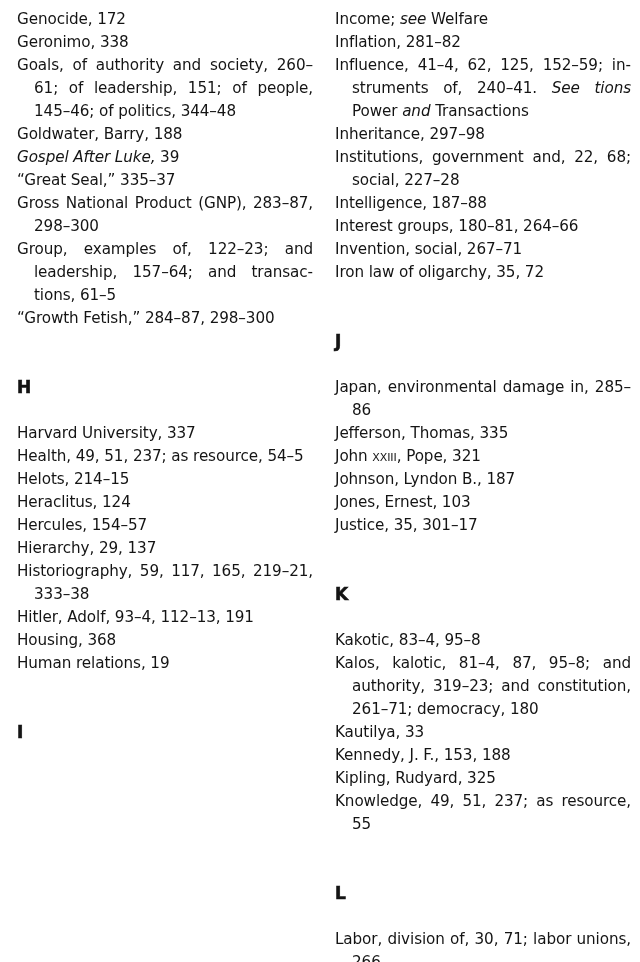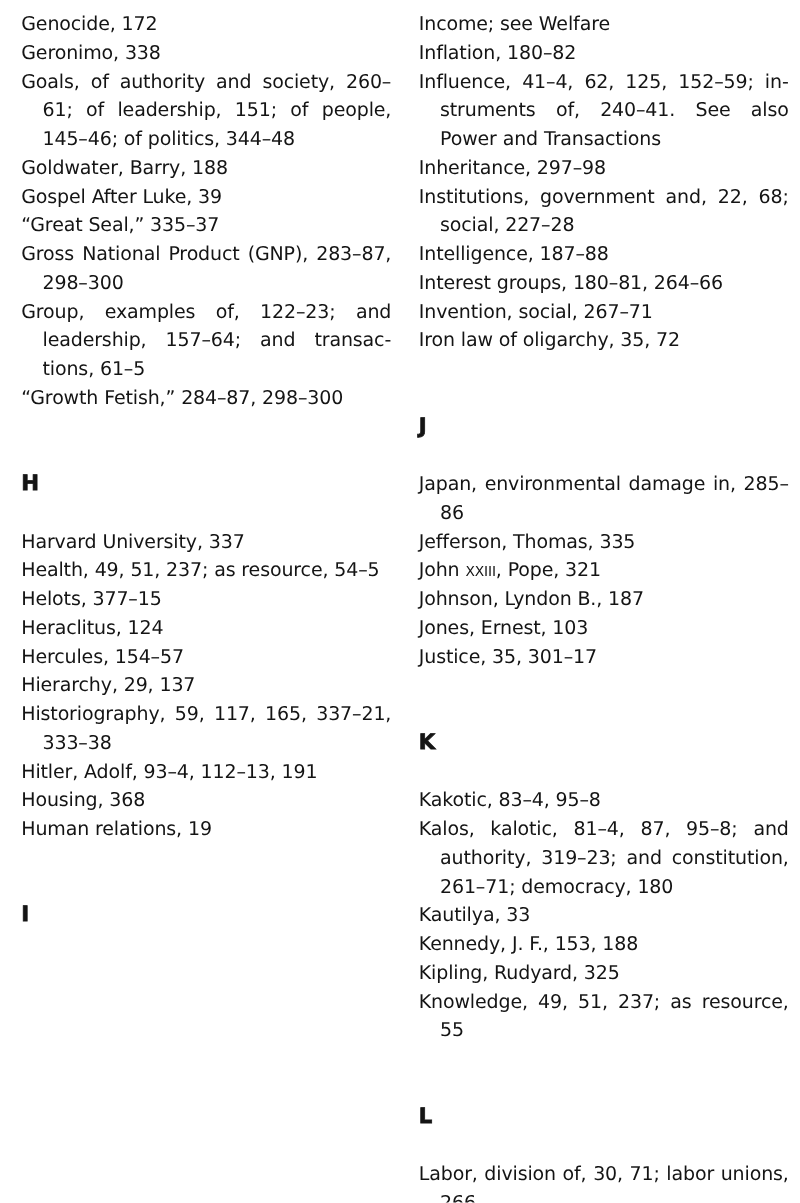--- a/index.html
+++ b/index.html
@@ -29,21 +29,21 @@
   .col-right { left: 335px; width: 296px; }
   .entry {
     font-size: 15.2px;
     line-height: 23px;
     text-align: justify;
     padding-left: 17px;
     text-indent: -17px;
     letter-spacing: -0.1px;
     hyphens: manual;
   }
-  .entry .it { }
+  .entry .it { font-style: italic; }
   .entry .sc { font-variant: small-caps; }
   .letter {
     font-family: "DejaVu Sans", sans-serif;
     font-weight: 900;
     font-size: 17px;
     line-height: 23px;
     margin-top: 46px;
     margin-bottom: 23px;
     -webkit-text-stroke: 0.6px #141414;
   }
@@ -62,38 +62,38 @@
         <div class="entry"><span class="it">Gospel After Luke,</span><span> 39</span></div>
         <div class="entry"><span>“Great Seal,” 335–37</span></div>
         <div class="entry"><span>Gross National Product (GNP), 283–87, 298–300</span></div>
         <div class="entry"><span>Group, examples of, 122–23; and leadership, 157–64; and transac­tions, 61–5</span></div>
         <div class="entry"><span>“Growth Fetish,” 284–87, 298–300</span></div>
       </div>
       <div class="section">
         <div class="letter">H</div>
         <div class="entry"><span>Harvard University, 337</span></div>
         <div class="entry"><span>Health, 49, 51, 237; as resource, 54–5</span></div>
-        <div class="entry"><span>Helots, 377–15</span></div>
+        <div class="entry"><span>Helots, 214–15</span></div>
         <div class="entry"><span>Heraclitus, 124</span></div>
         <div class="entry"><span>Hercules, 154–57</span></div>
         <div class="entry"><span>Hierarchy, 29, 137</span></div>
-        <div class="entry"><span>Historiography, 59, 117, 165, 337–21, 333–38</span></div>
+        <div class="entry"><span>Historiography, 59, 117, 165, 219–21, 333–38</span></div>
         <div class="entry"><span>Hitler, Adolf, 93–4, 112–13, 191</span></div>
         <div class="entry"><span>Housing, 368</span></div>
         <div class="entry"><span>Human relations, 19</span></div>
       </div>
       <div class="section">
         <div class="letter">I</div>
       </div>
     </div>
   <div class="col col-right">
       <div class="section">
         <div class="entry"><span>Income; </span><span class="it">see</span><span> Welfare</span></div>
-        <div class="entry"><span>Inflation, 180–82</span></div>
-        <div class="entry"><span>Influence, 41–4, 62, 125, 152–59; in­struments of, 240–41. </span><span class="it">See also</span><span> Power </span><span class="it">and</span><span> Transactions</span></div>
+        <div class="entry"><span>Inflation, 281–82</span></div>
+        <div class="entry"><span>Influence, 41–4, 62, 125, 152–59; in­struments of, 240–41. </span><span class="it">See tions</span><span> Power </span><span class="it">and</span><span> Transactions</span></div>
         <div class="entry"><span>Inheritance, 297–98</span></div>
         <div class="entry"><span>Institutions, government and, 22, 68; social, 227–28</span></div>
         <div class="entry"><span>Intelligence, 187–88</span></div>
         <div class="entry"><span>Interest groups, 180–81, 264–66</span></div>
         <div class="entry"><span>Invention, social, 267–71</span></div>
         <div class="entry"><span>Iron law of oligarchy, 35, 72</span></div>
       </div>
       <div class="section">
         <div class="letter">J</div>
         <div class="entry"><span>Japan, environmental damage in, 285–86</span></div>

